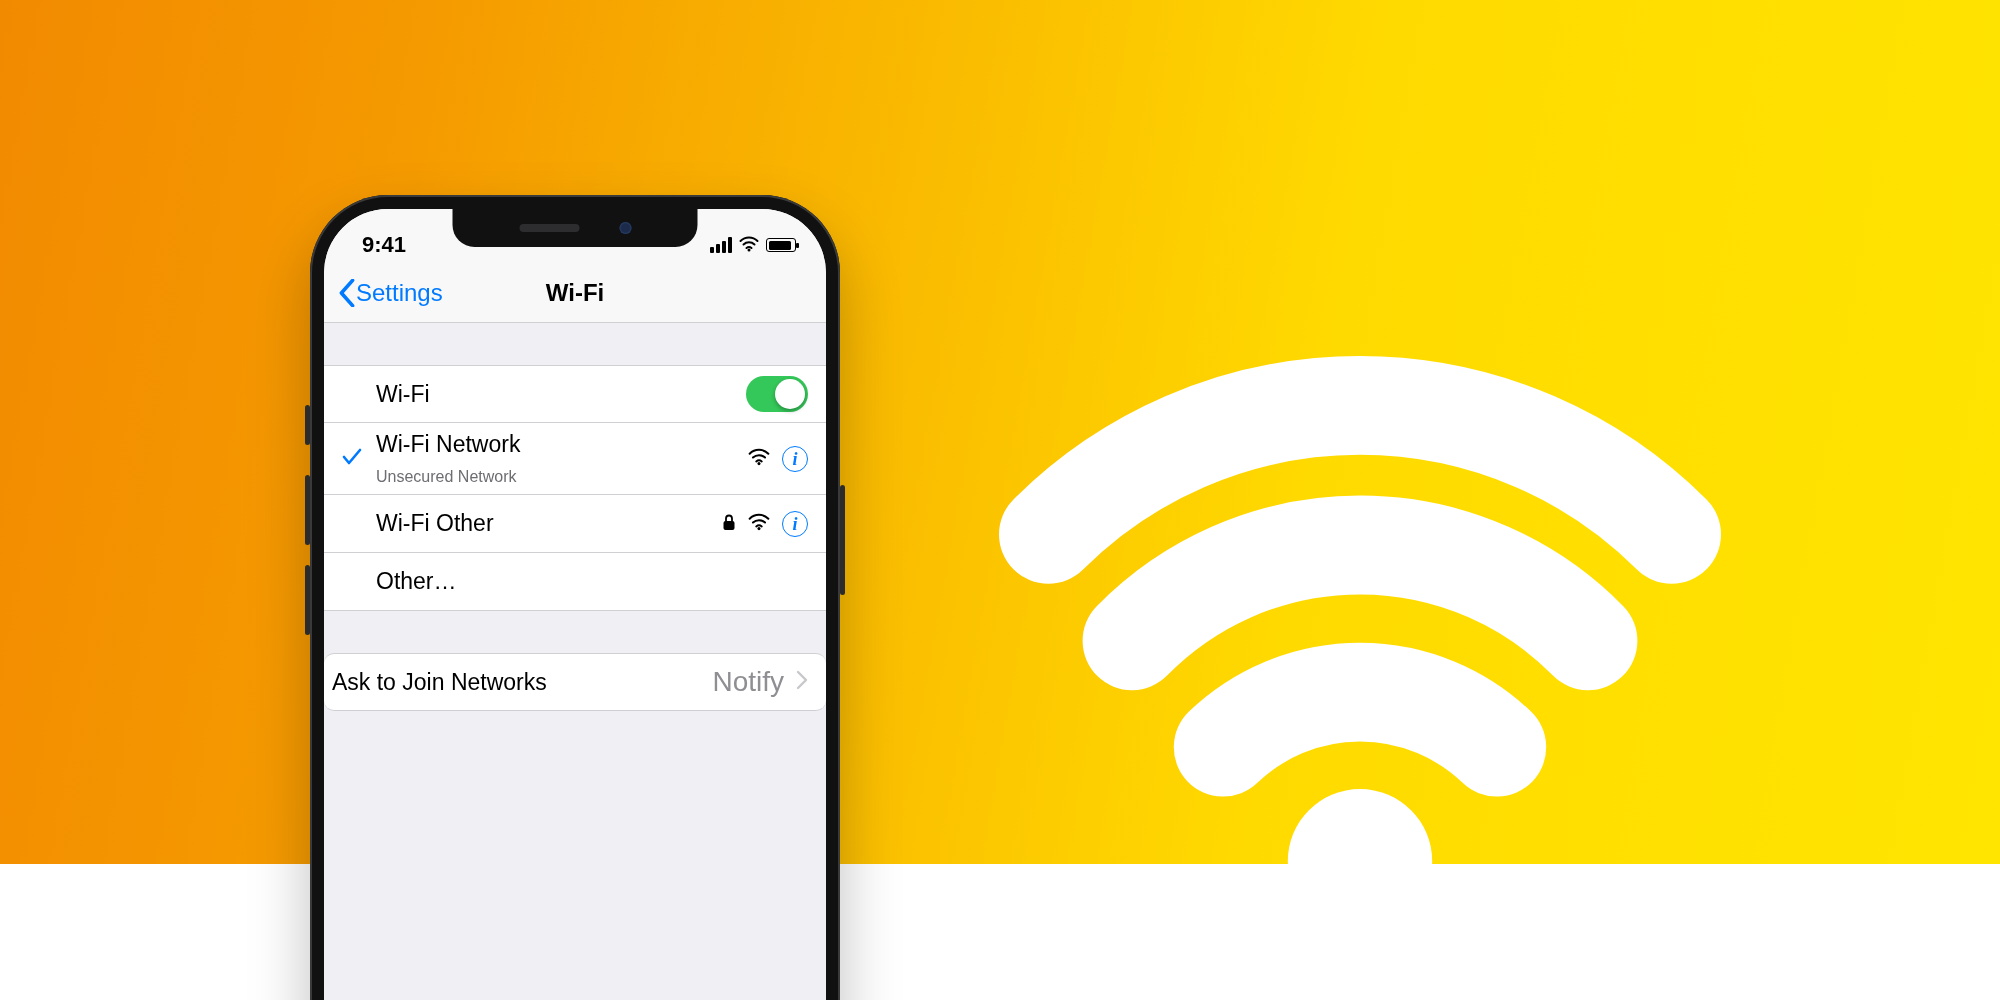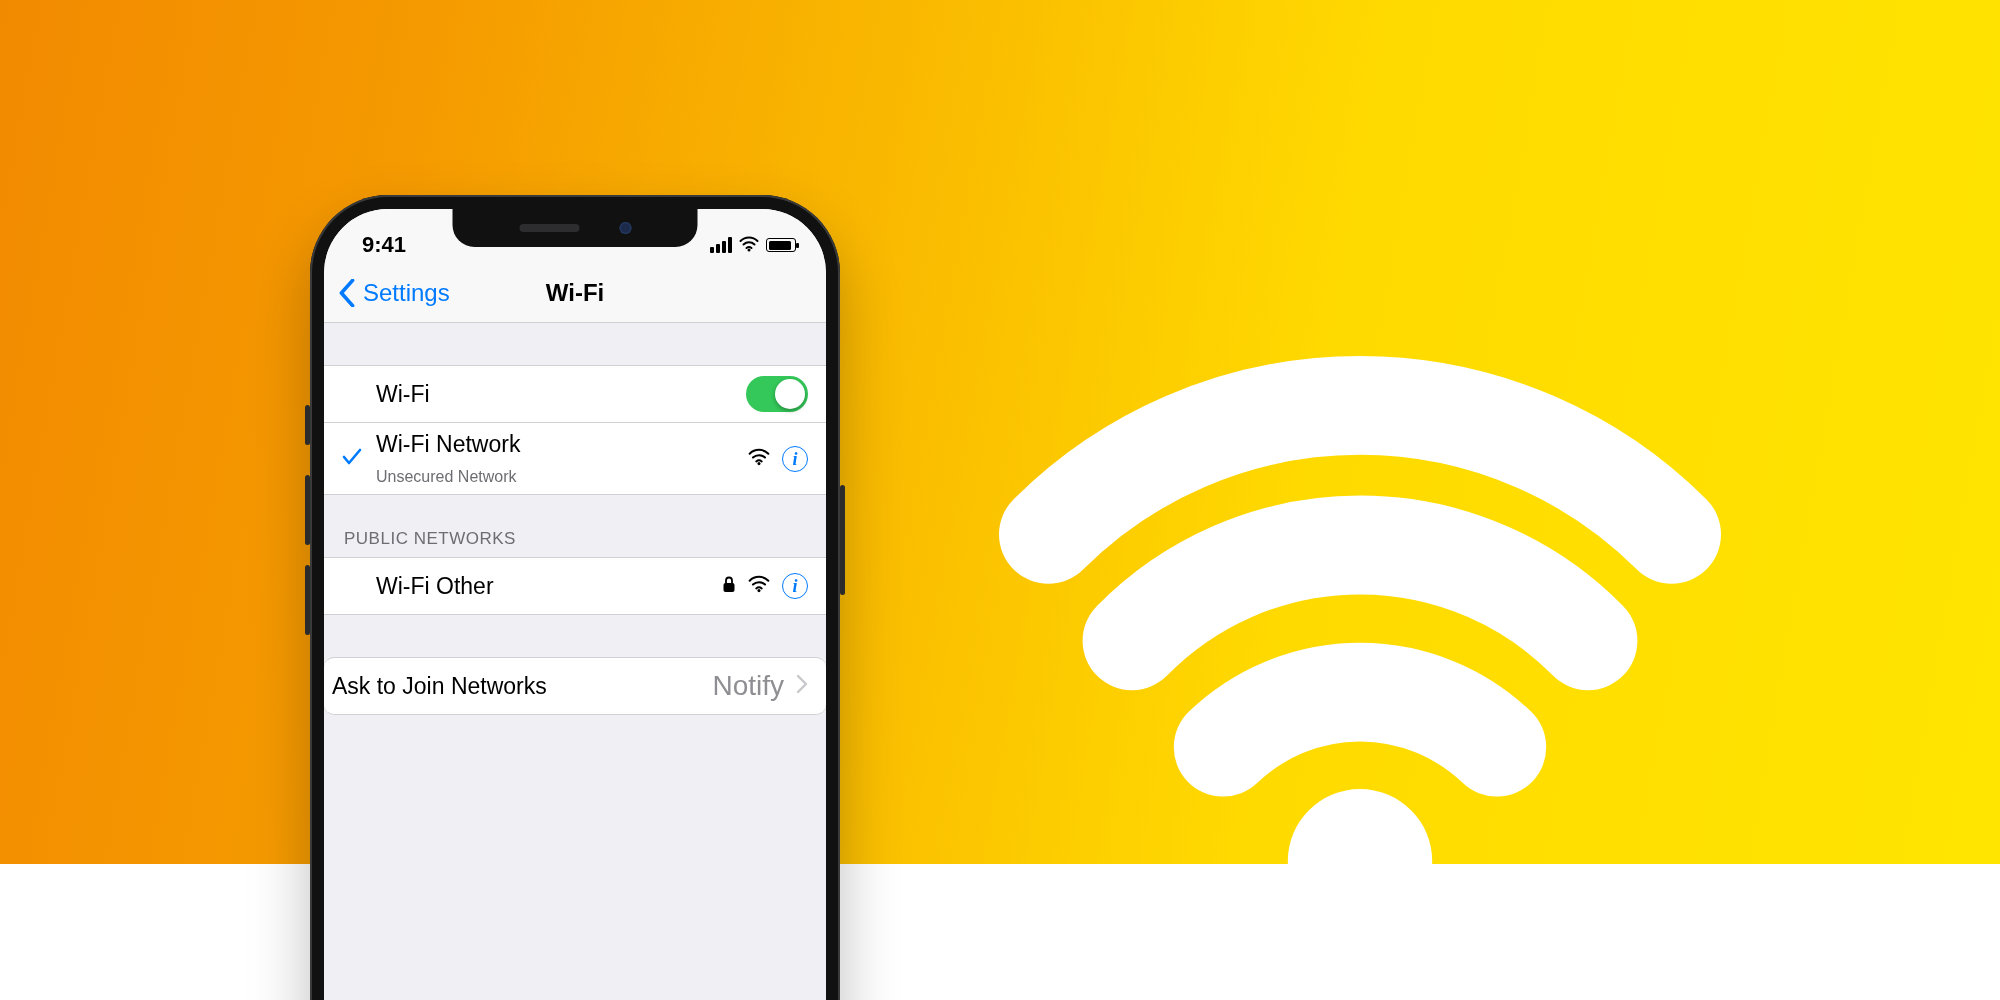--- a/index.html
+++ b/index.html
@@ -84,21 +84,21 @@
   .battery .fill { position:absolute; left:1.5px; top:1.5px; bottom:1.5px; width:22px; background:#000; border-radius:1.5px;}
 
   
   .navbar {
     height: 60px;
     background:#f8f8f9;
     border-bottom:1px solid #d0d0d4;
     display:flex; align-items:center; position:relative;
     padding: 0 14px;
   }
-  .back-btn { display:flex; align-items:center; gap:7px; color:#007aff; font-size:24px; }
+  .back-btn { display:flex; align-items:center; gap:0; color:#007aff; font-size:24px; }
   .back-btn svg { width:18px; height:28px; }
   .nav-title {
     position:absolute; left:0; right:0; text-align:center;
     font-size:24px; font-weight:600; color:#000;
   }
 
   
   .section-gap { height: 42px; }
   .section-header {
     padding: 34px 20px 8px 20px;
@@ -229,21 +229,20 @@
                   <path d="M4.5 8.5 A8 8 0 0 1 15.5 8.5"></path>
                   <path d="M7.5 12 A4 4 0 0 1 12.5 12"></path>
                 </g>
                 <circle cx="10" cy="14" r="1.4" fill="#000"></circle>
               </svg>
           </span>
           <span class="info-ic">i</span>
         </div>
       </div>
 
-      <div class="section-header">PUBLIC NETWORKS</div>
       <div class="row">
         <span class="label">Wi-Fi Other</span>
         <div class="tail">
           <span>
             <svg class="lock-ic" viewBox="0 0 14 18">
                 <rect x="1.5" y="8" width="11" height="9" rx="2" fill="#000"></rect>
                 <path d="M4 8 V5.5 a3 3 0 0 1 6 0 V8" fill="none" stroke="#000" stroke-width="1.8"></path>
               </svg>
           </span>
           <span>
@@ -253,20 +252,23 @@
                   <path d="M4.5 8.5 A8 8 0 0 1 15.5 8.5"></path>
                   <path d="M7.5 12 A4 4 0 0 1 12.5 12"></path>
                 </g>
                 <circle cx="10" cy="14" r="1.4" fill="#000"></circle>
               </svg>
           </span>
           <span class="info-ic">i</span>
         </div>
       </div>
 
+      <div class="row">
+        <span class="label">Other…</span>
+      </div>
 
       <div class="section-gap"></div>
 
       <div class="row" style="padding-left:8px;border-radius:10px;">
         <span class="label">Ask to Join Networks</span>
         <div class="tail">
           <span class="val">Notify</span>
           <span class="chev">
             <svg width="12" height="20" viewBox="0 0 12 20">
                 <path d="M2 2 L10 10 L2 18" fill="none" stroke="#c7c7cc" stroke-width="2.4" stroke-linecap="round" stroke-linejoin="round"></path>

